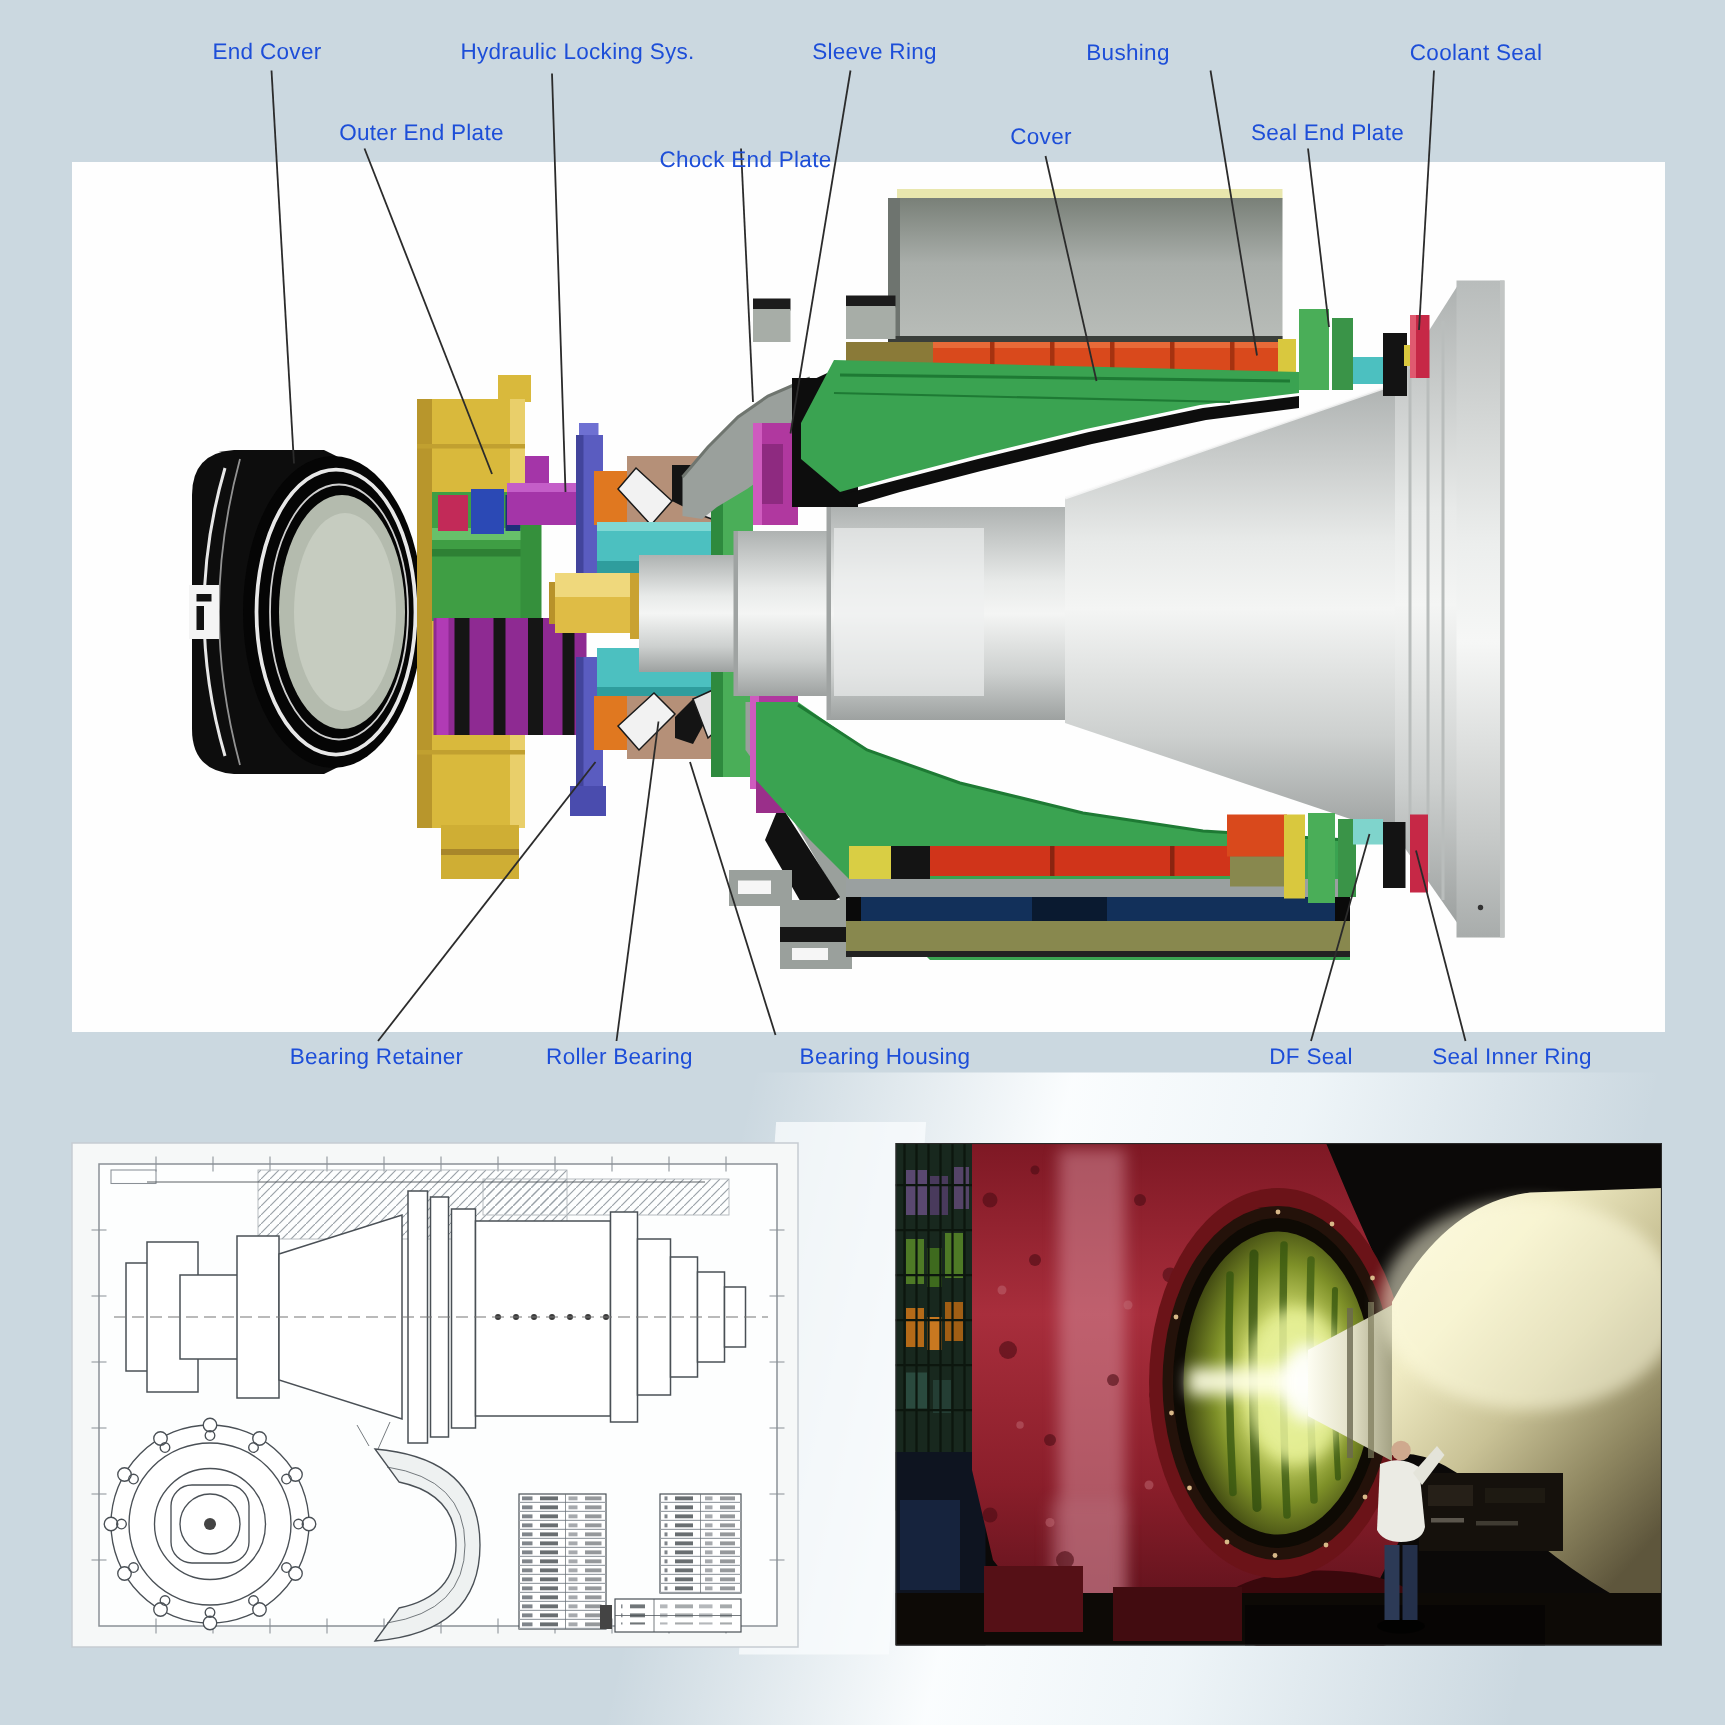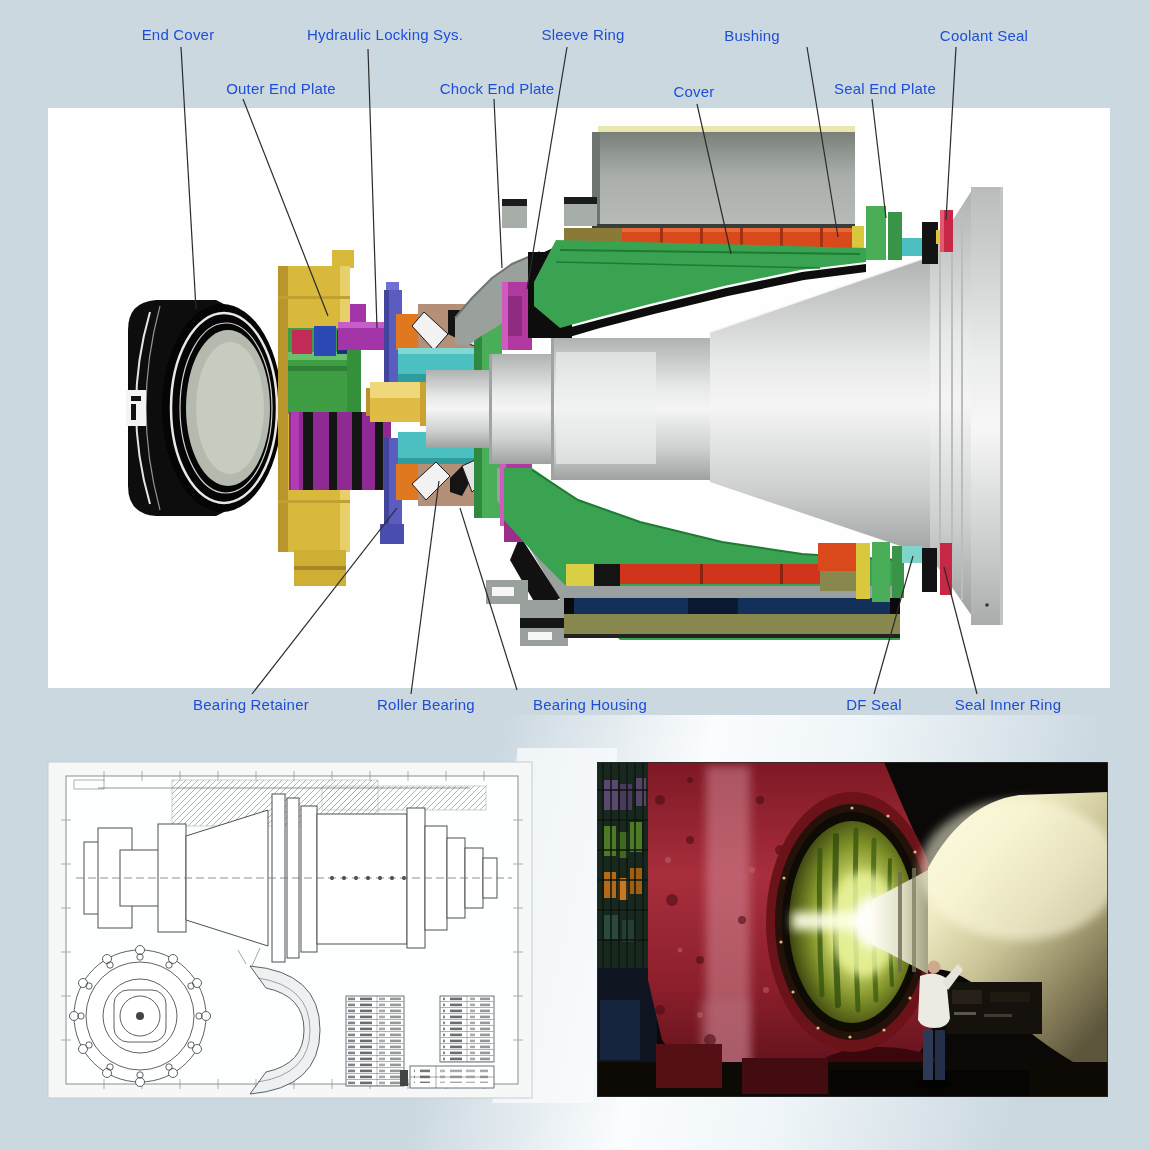--- a/index.html
+++ b/index.html
@@ -531,20 +531,20 @@
     <rect x="597" y="762" width="511" height="335" fill="none" stroke="#2a2a2a" stroke-width="1.5"></rect>
   </g>
 </svg>
 
 <div class="part-label" style="left:178px;top:27px;">End Cover</div>
 <div class="part-label" style="left:385px;top:27px;">Hydraulic Locking Sys.</div>
 <div class="part-label" style="left:583px;top:27px;">Sleeve Ring</div>
 <div class="part-label" style="left:752px;top:28px;">Bushing</div>
 <div class="part-label" style="left:984px;top:28px;">Coolant Seal</div>
 <div class="part-label" style="left:249px;top:81px;margin-left:32px;">Outer End Plate</div>
-<div class="part-label" style="left:497px;top:81px;">Chock End Plate</div>
+<div class="part-label" style="left:497px;top:99px;">Chock End Plate</div>
 <div class="part-label" style="left:694px;top:84px;">Cover</div>
 <div class="part-label" style="left:885px;top:81px;">Seal End Plate</div>
 <div class="part-label" style="left:251px;top:697px;text-align:center;">Bearing Retainer</div>
-<div class="part-label" style="left:426px;top:697px;">Roller Bearing</div>
+<div class="part-label" style="left:413px;top:697px;">Roller Bearing</div>
 <div class="part-label" style="left:550px;top:697px;margin-left:40px;">Bearing Housing</div>
 <div class="part-label" style="left:874px;top:697px;">DF Seal</div>
 <div class="part-label" style="left:1008px;top:697px;">Seal Inner Ring</div>
 
 </body></html>

